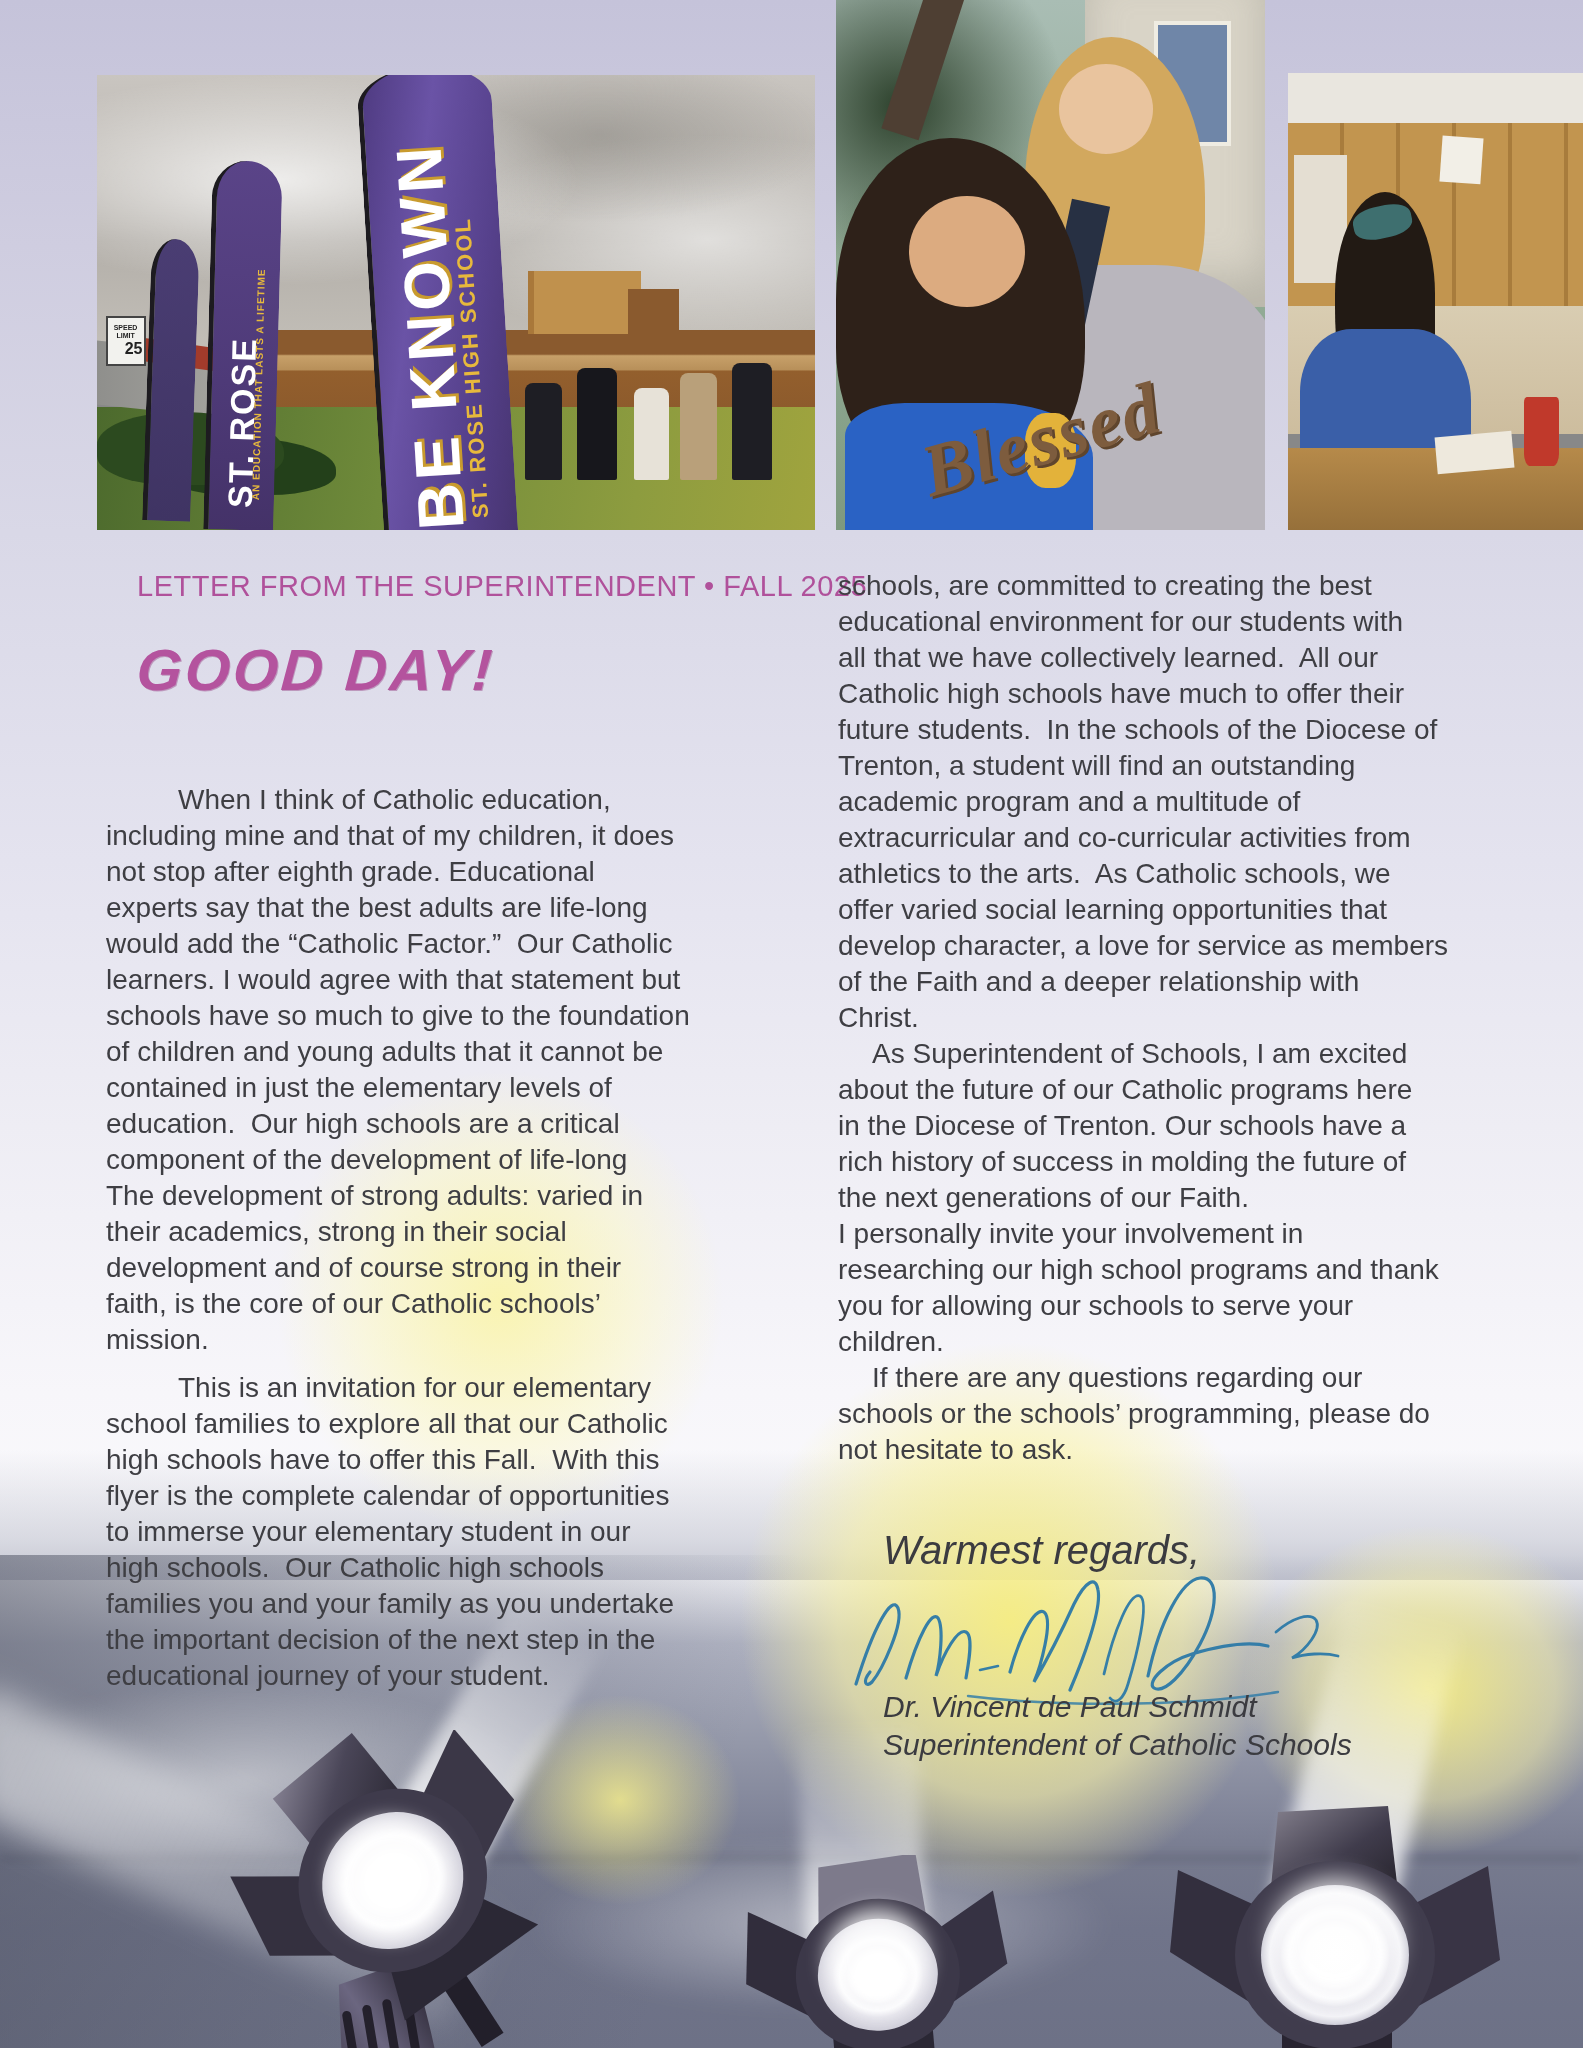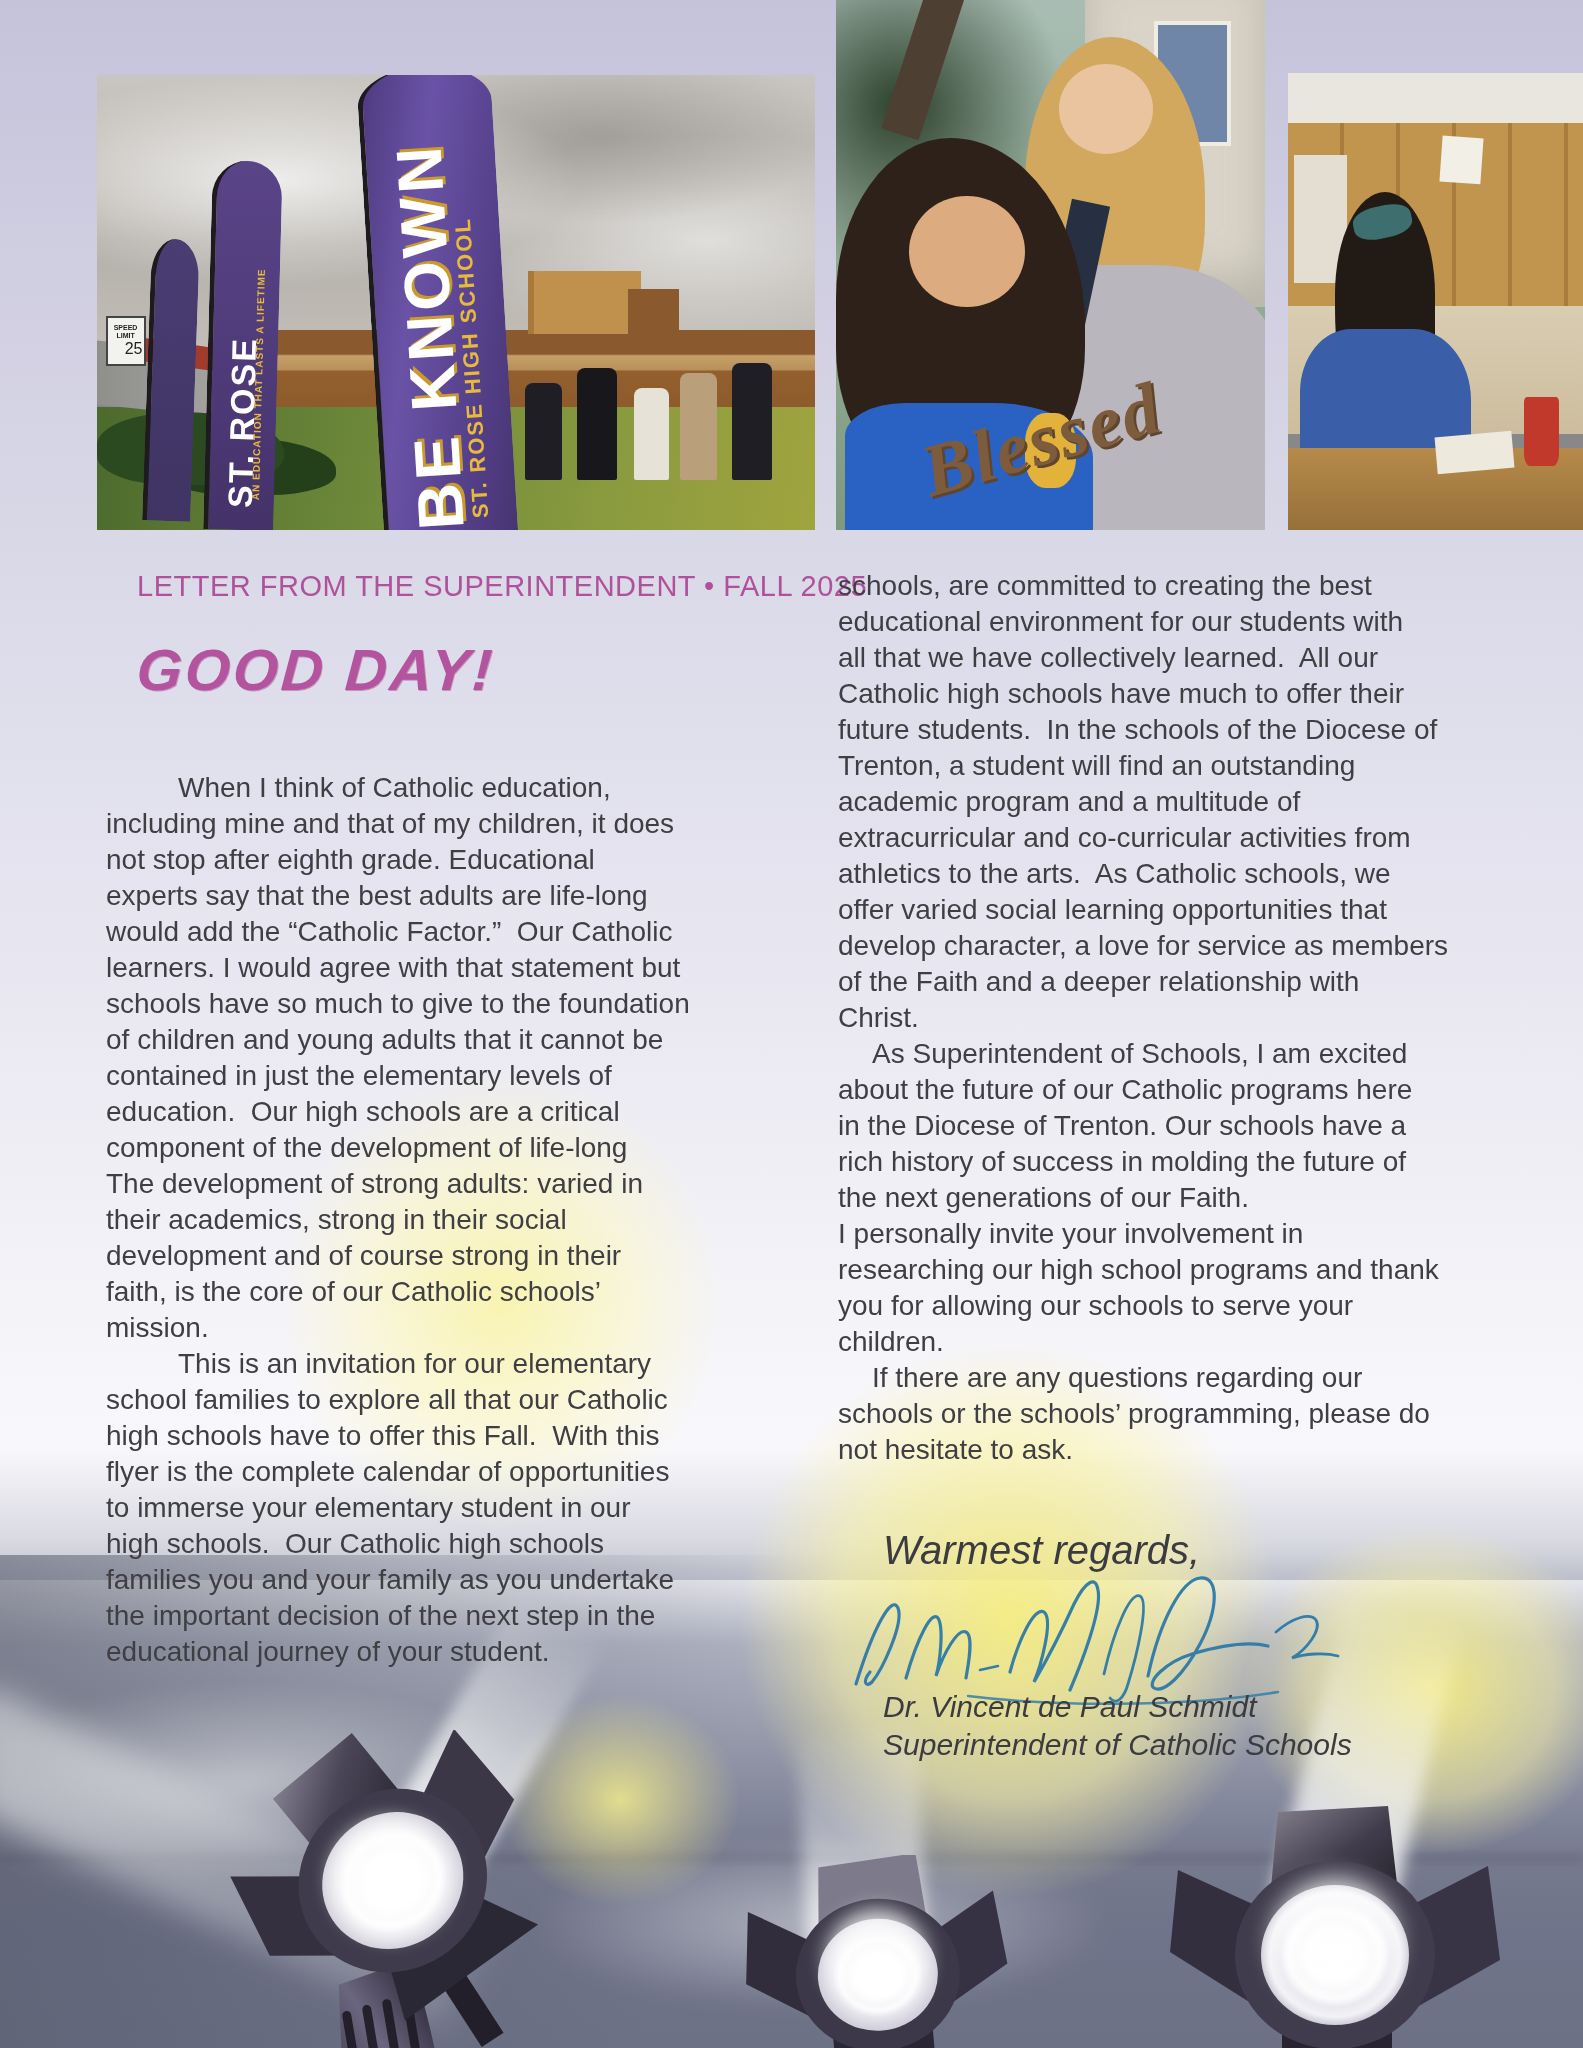--- a/index.html
+++ b/index.html
@@ -78,21 +78,21 @@
   .flag-mid{left:15.5%;top:19%;width:9%;height:81%;background:linear-gradient(180deg,#5a4488 0%,#4e3a78 60%,#443268 100%);border-radius:50% 50% 0 0/10% 10% 0 0;transform:rotate(1.5deg);}
   .flag-big{left:38%;top:-2%;width:18%;height:104%;background:linear-gradient(100deg,#4e3a80 0%,#6a53a6 35%,#56418c 70%,#473470 100%);border-radius:50% 50% 0 0/8% 8% 0 0;transform:rotate(-3.5deg);}
   .vtxt{position:absolute;writing-mode:vertical-rl;transform:rotate(180deg);white-space:nowrap;font-weight:bold;letter-spacing:2px;}
   .flag-mid .t1{left:18%;bottom:6%;color:#fff;font-size:34px;}
   .flag-mid .t2{left:64%;bottom:8%;color:#e7b93c;font-size:10px;font-weight:bold;letter-spacing:1px;}
   .flag-big .t1{left:12%;bottom:2%;color:#fff;font-size:64px;letter-spacing:4px;text-shadow:3px 3px 0 #c99b2e;}
   .flag-big .t2{left:62%;bottom:4%;color:#e7b93c;font-size:22px;}
   .p1-sign{left:1.2%;top:53%;width:5%;height:10%;background:#f2f2ee;border:2px solid #444;
     display:flex;flex-direction:column;align-items:center;justify-content:center;color:#222;}
   .p1-sign .s1{font-size:7px;font-weight:bold;text-align:center;line-height:8px;}
-  .p1-sign .s2{font-size:16px;font-weight:normal;line-height:17px;margin-left:16px;}
+  .p1-sign .s2{font-size:16px;font-weight:bold;line-height:17px;margin-left:16px;}
 
   
   .p2-bg{inset:0;background:
       radial-gradient(55% 45% at 15% 20%,rgba(32,52,30,.9),rgba(32,52,30,0) 70%),
       radial-gradient(50% 40% at 30% 55%,rgba(88,126,74,.8),rgba(88,126,74,0) 70%),
       linear-gradient(180deg,#a9bdb4 0%,#93ac97 55%,#7e997f 100%);}
   .p2-bldg{right:0;top:0;width:42%;height:58%;background:#d9d4c7;
     box-shadow:inset 0 -30px 40px rgba(140,140,130,.4);}
   .p2-window{right:8%;top:4%;width:16%;height:22%;background:#6f86a8;border:4px solid #efece2;}
   .p2-trunk{left:16%;top:-4%;width:9%;height:30%;background:#4e3f33;transform:rotate(18deg);}
@@ -124,21 +124,21 @@
 
   
   .kicker{position:absolute;left:137px;top:570px;z-index:6;color:#b0519b;font-size:29px;letter-spacing:.5px;}
   .headline{position:absolute;left:137px;top:636px;z-index:6;color:#b4539e;
     font-size:58px;font-weight:bold;font-style:italic;letter-spacing:3px;transform:skewX(-4deg);
     text-shadow:1px 1px 0 rgba(140,50,120,.4);}
   .column{position:absolute;z-index:6;color:#3e3e43;font-size:28px;}
   .column .line{white-space:pre;line-height:36px;height:36px;}
   .col-left{left:106px;top:770px;width:700px;}
   .col-right{left:838px;top:568px;width:700px;}
-  .col-left .para .line.first{text-indent:72px;}
+  .col-left .para .line.first{text-indent:72px;margin-top:12px;}
   .col-right .para .line.first{text-indent:34px;}
 
   .closing{position:absolute;left:883px;top:1528px;z-index:7;color:#3b3b40;}
   .valediction{font-style:italic;font-size:40px;}
   .signature{position:absolute;left:-35px;top:38px;}
   .signer-name{position:absolute;left:0;top:160px;width:600px;font-style:italic;font-size:30px;line-height:38px;}
   .signer-title{position:absolute;left:0;top:198px;width:600px;font-style:italic;font-size:30px;line-height:38px;}
 
   
   .spot{position:absolute;z-index:4;}

